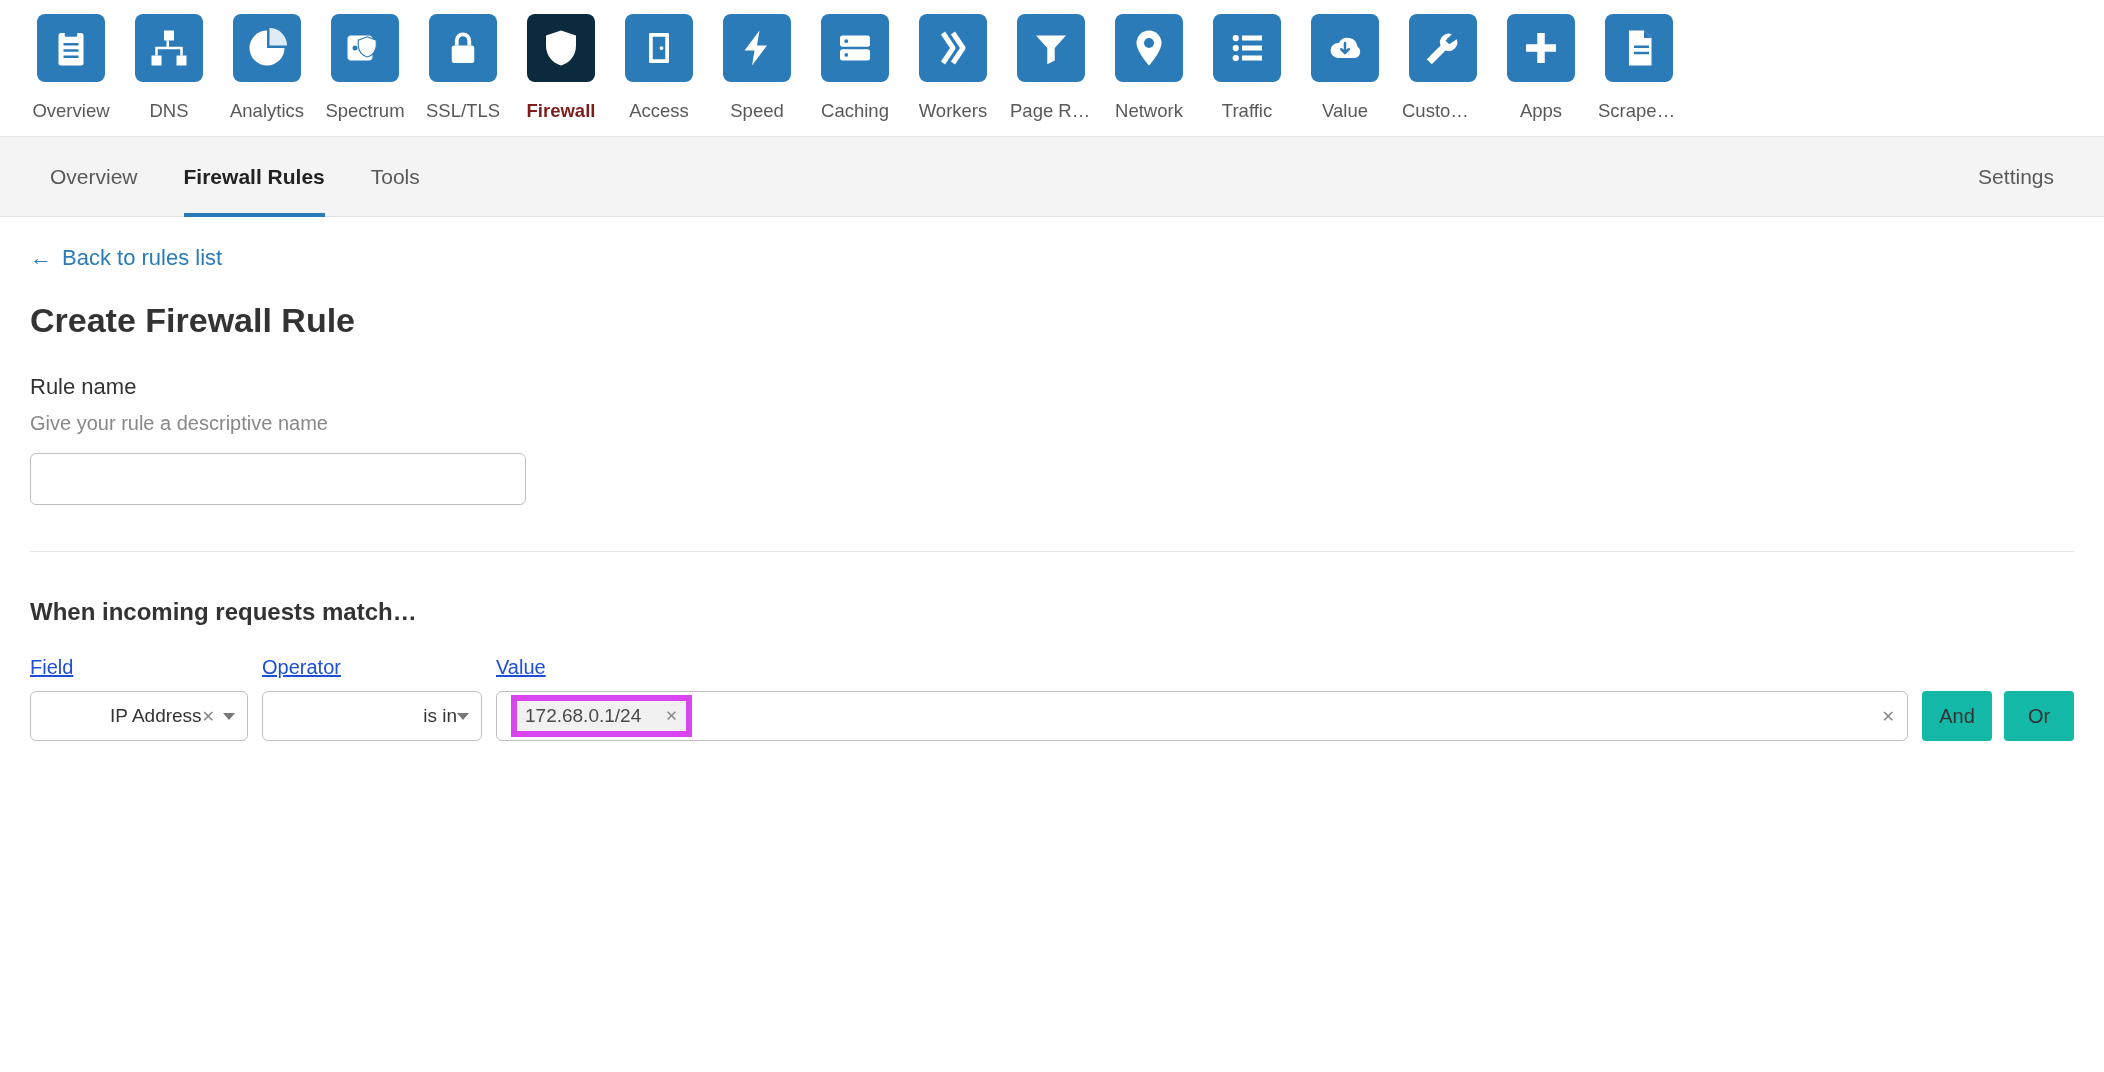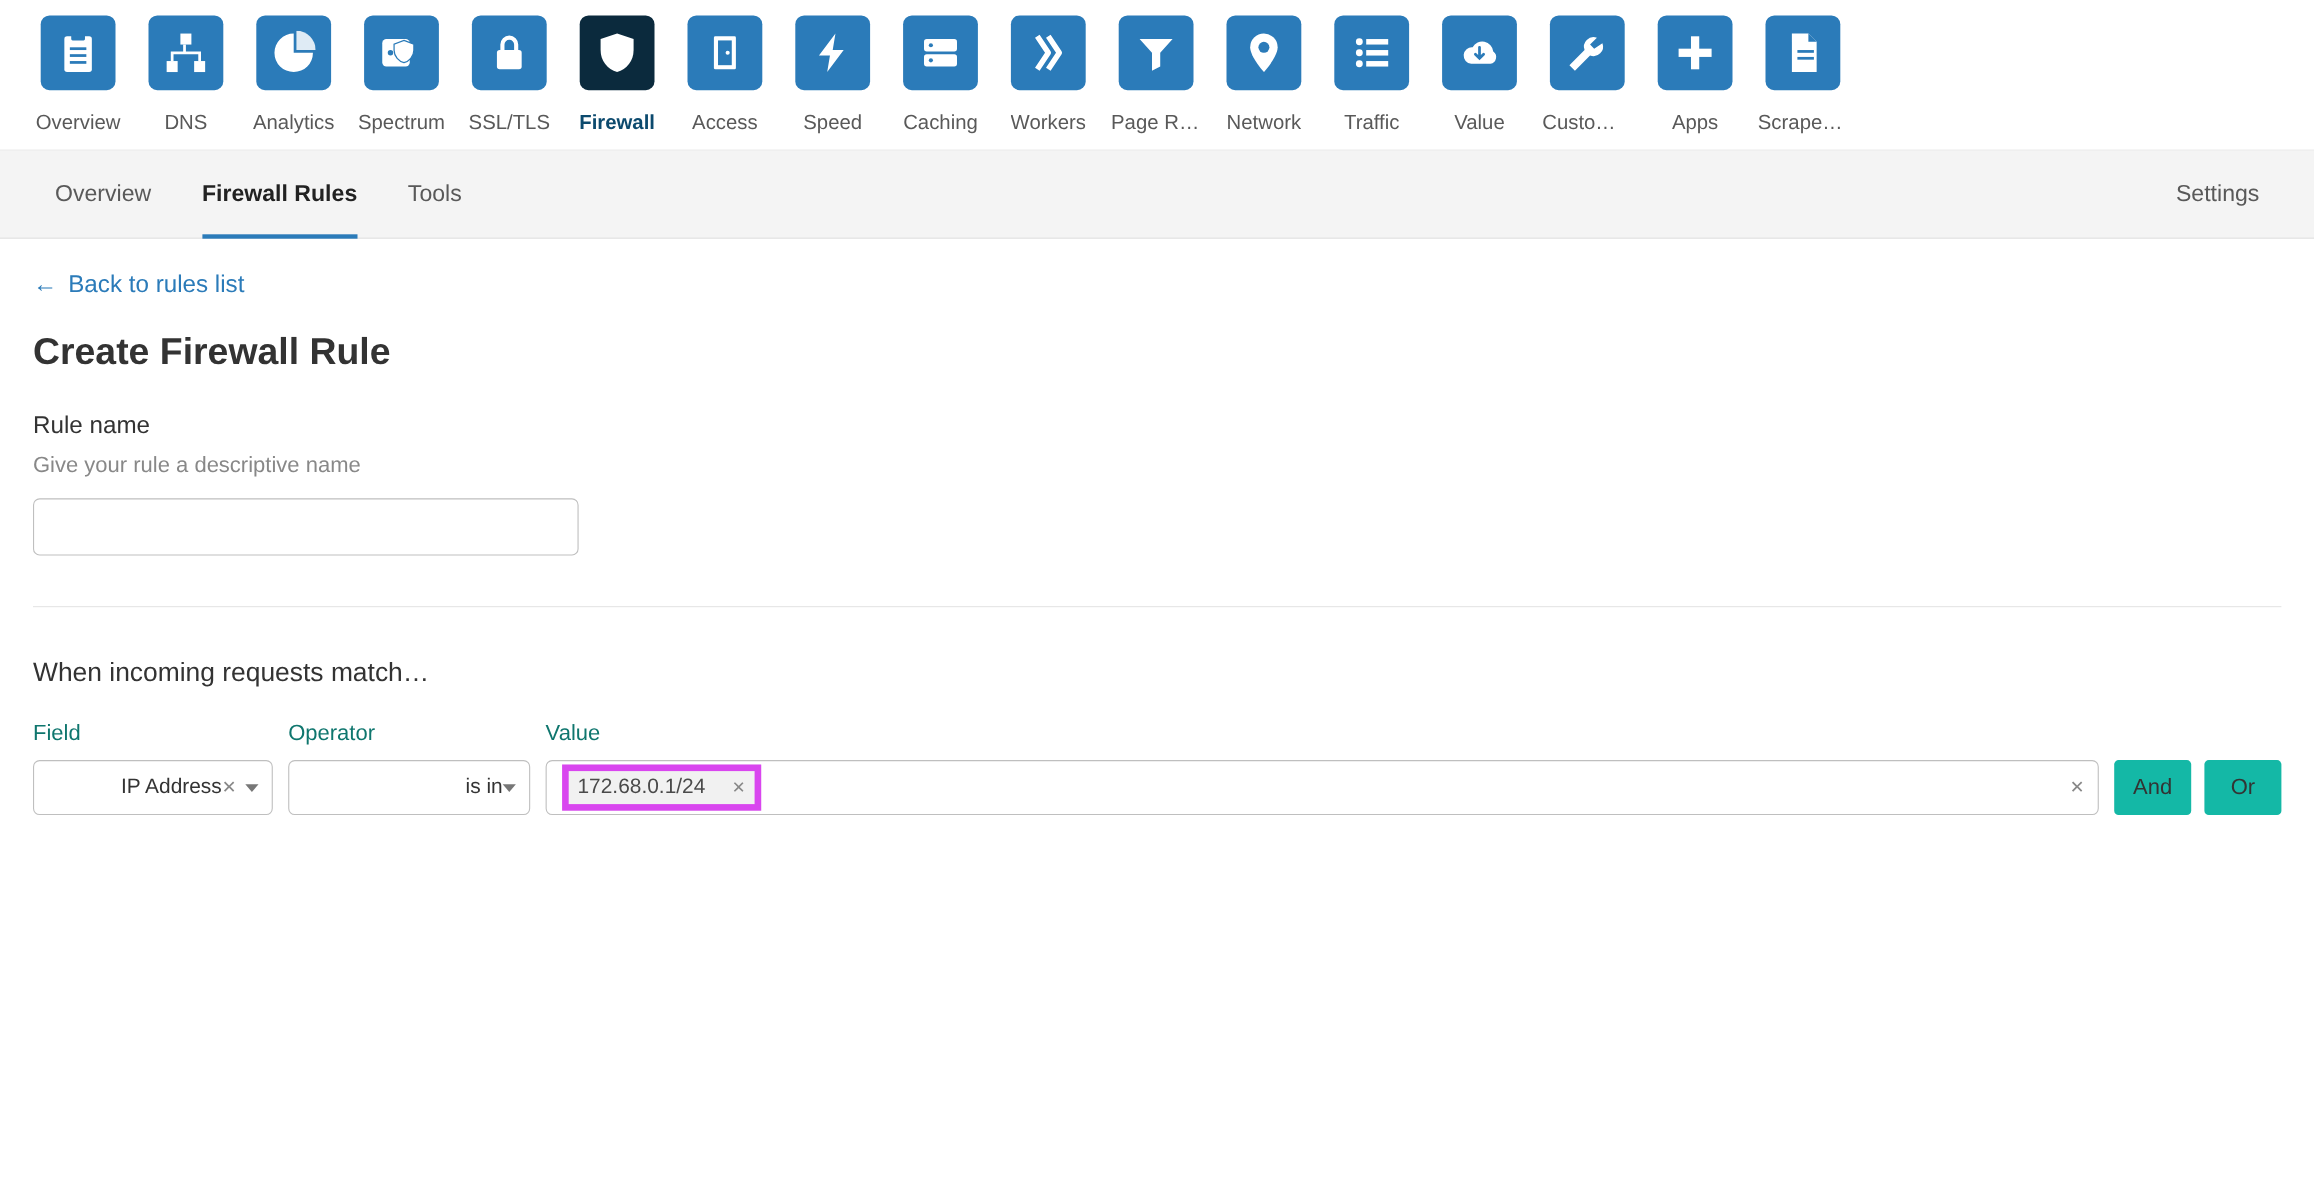--- a/index.html
+++ b/index.html
@@ -44,21 +44,21 @@
     margin-top: 18px;
     margin-bottom: 14px;
     font-size: 18.5px;
     color: #595959;
     text-align: center;
     white-space: nowrap;
     overflow: hidden;
     text-overflow: ellipsis;
     max-width: 100%;
   }
-  .nav-item.active .nav-label { color: #0c4a6e; font-weight: 600; }
+  .nav-item.active .nav-label { color: #7f1d1d; font-weight: 600; }
 
   
   .sub-tabs {
     background: #f4f4f4;
     border-bottom: 1px solid #e0e0e0;
     display: flex;
     align-items: center;
     padding: 0 50px;
     height: 80px;
   }
@@ -117,32 +117,32 @@
     font-size: 18px;
     background: #fff;
   }
   hr.sep {
     border: none;
     border-top: 1px solid #e5e5e5;
     margin: 46px 0;
   }
   h2.match-heading {
     font-size: 24px;
-    font-weight: 400;
+    font-weight: 700;
     color: #333;
     margin-bottom: 30px;
   }
 
   .rule-row {
     display: flex;
     gap: 14px;
     align-items: flex-end;
   }
   .col { display: flex; flex-direction: column; }
-  .col-label { font-size: 20px; color: #0f766e; margin-bottom: 12px; }
+  .col-label { font-size: 20px; color: #1d4ed8; margin-bottom: 12px; text-decoration: underline; }
 
   .select-box {
     height: 50px;
     border: 1px solid #bfbfbf;
     border-radius: 6px;
     display: flex;
     align-items: center;
     padding: 0 12px 0 14px;
     background: #fff;
     cursor: pointer;

